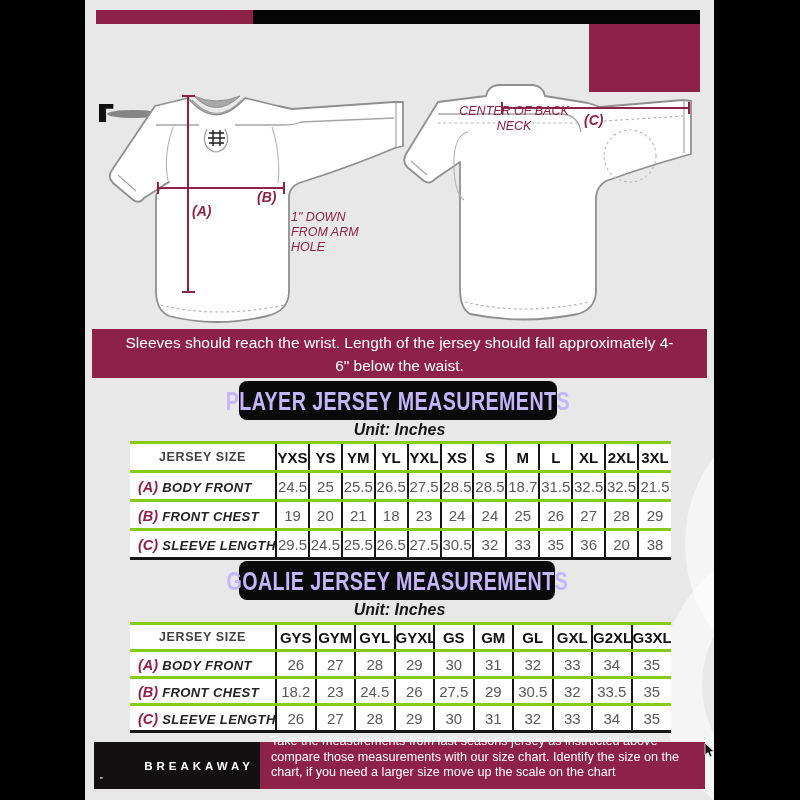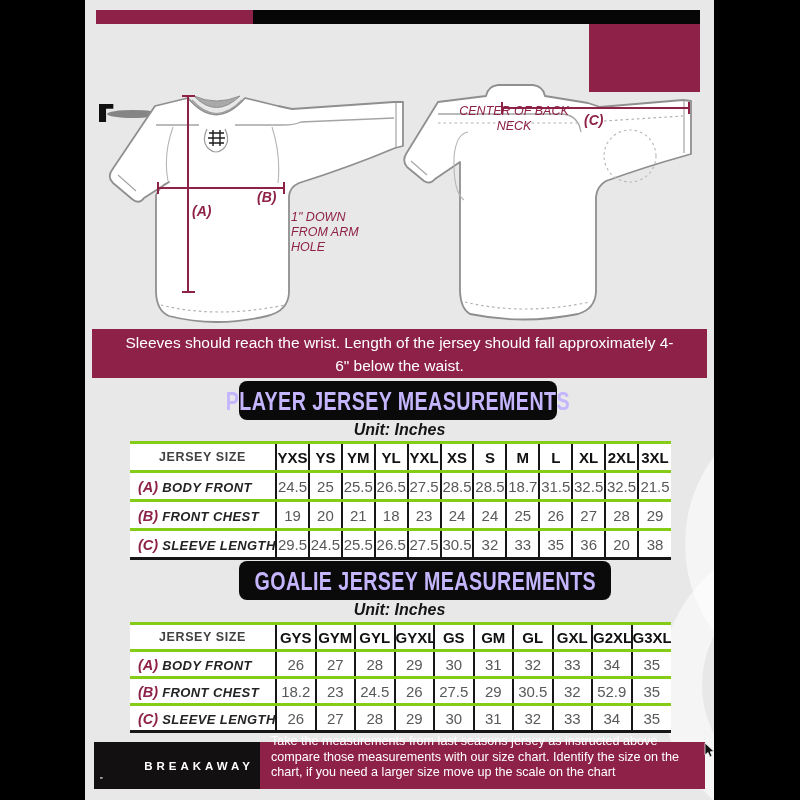--- a/index.html
+++ b/index.html
@@ -29,21 +29,21 @@
   .notice{position:absolute;left:7px;top:329px;width:615px;height:49px;background:var(--maroon);
           color:#fff;font-size:15.5px;line-height:23px;text-align:center;
           display:flex;align-items:center;justify-content:center;}
   .notice div{max-width:560px;}
   
   .pill{position:absolute;background:#0a0a0a;border-radius:8px;color:#c4b5fd;
         display:flex;align-items:center;justify-content:center;}
   .pill span{font-weight:bold;font-size:24px;letter-spacing:.5px;white-space:nowrap;
              transform:scaleX(.82) scaleY(1.1);}
   #player-pill{left:154px;top:381px;width:318px;height:39px;}
-  #goalie-pill{left:154px;top:561px;width:372px;height:39px;}
+  #goalie-pill{left:154px;top:561px;width:316px;height:39px;}
   .unit{position:absolute;left:7px;width:615px;text-align:center;font-size:16px;
         font-weight:bold;font-style:italic;color:#151515;}
   #player-unit{top:421px;}
   #goalie-unit{top:601px;}
   
   table.size-table{position:absolute;left:45px;width:541px;border-collapse:collapse;
                    table-layout:fixed;background:#fff;}
   #player-table{top:441px;}
   #goalie-table{top:622px;}
   .size-table tr{border-top:3px solid #84cc16;}
@@ -262,21 +262,21 @@
           <tr>
             <td class="row-label"><span class="key">(B)</span><span class="lbl"> FRONT CHEST</span></td>
             <td>18.2</td>
             <td>23</td>
             <td>24.5</td>
             <td>26</td>
             <td>27.5</td>
             <td>29</td>
             <td>30.5</td>
             <td>32</td>
-            <td>52.9</td>
+            <td>33.5</td>
             <td>35</td>
           </tr>
           <tr>
             <td class="row-label"><span class="key">(C)</span><span class="lbl"> SLEEVE LENGTH</span></td>
             <td>26</td>
             <td>27</td>
             <td>28</td>
             <td>29</td>
             <td>30</td>
             <td>31</td>

